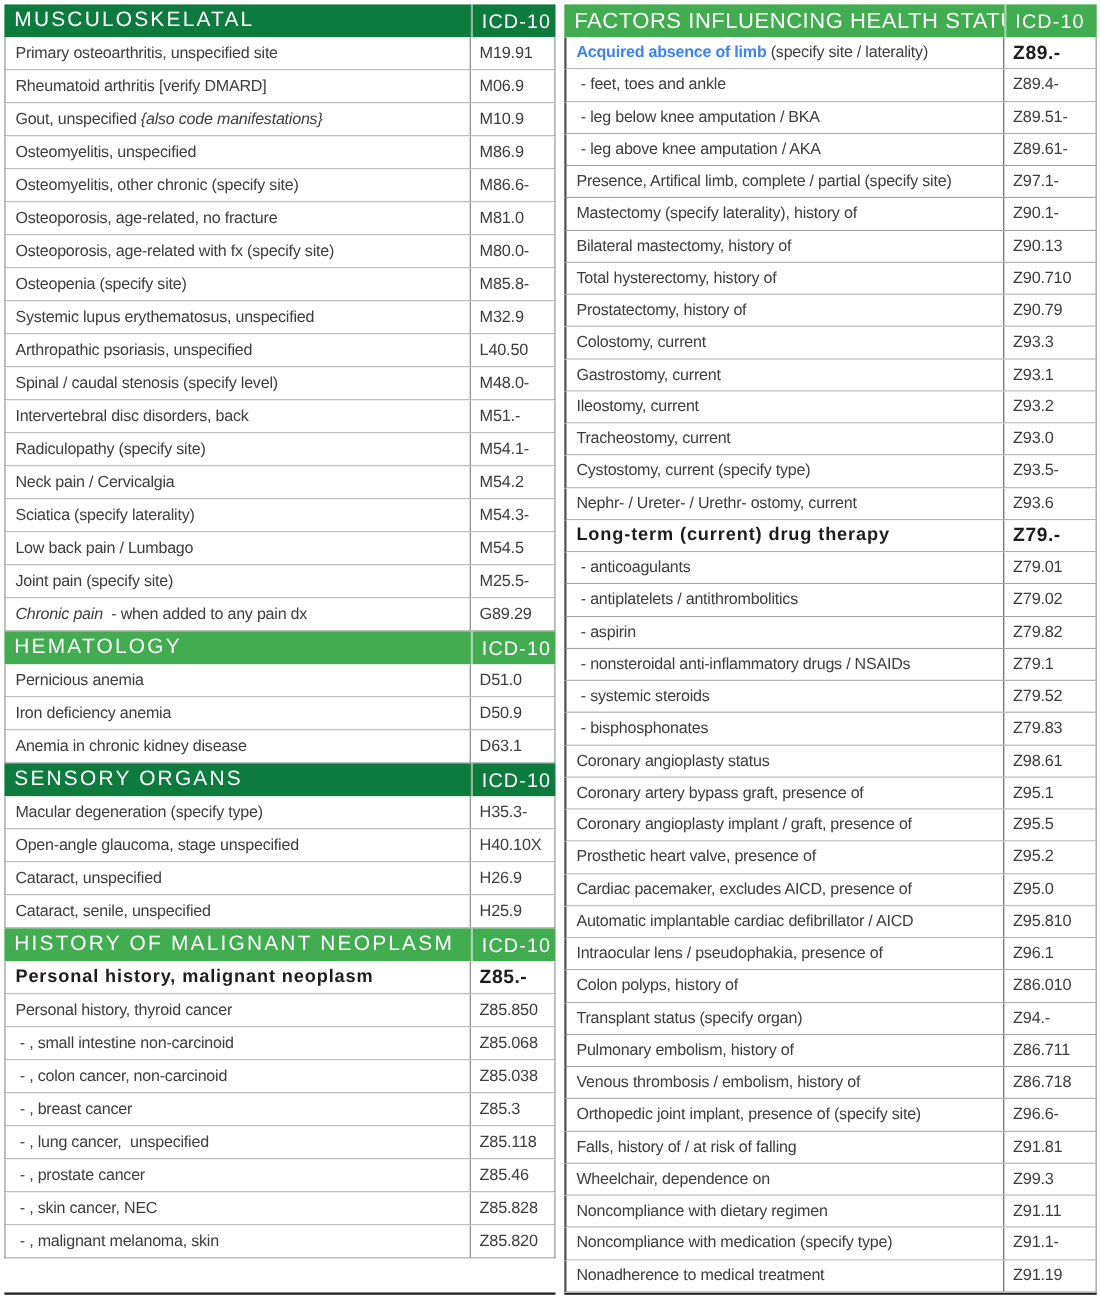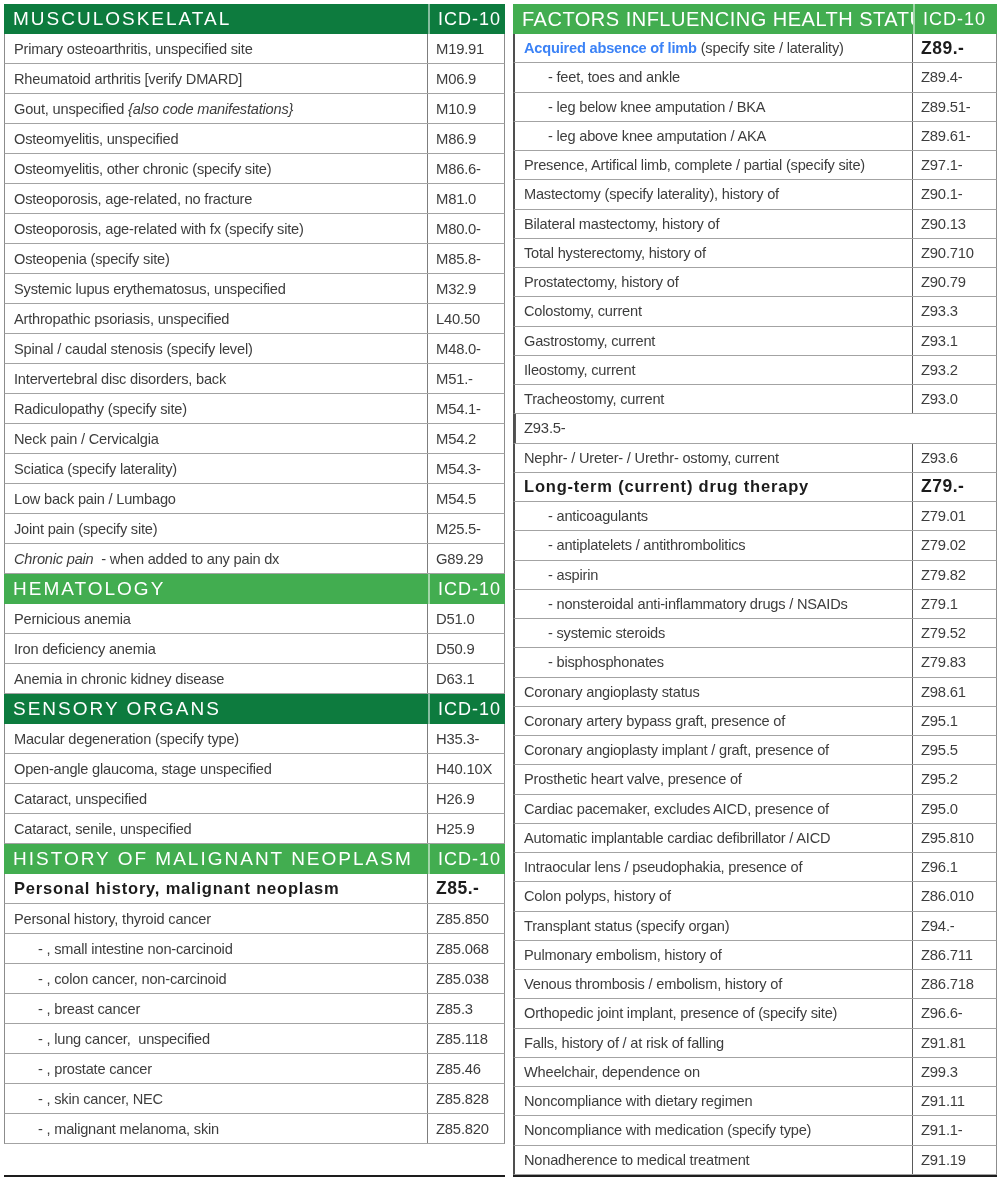--- a/index.html
+++ b/index.html
@@ -42,21 +42,21 @@
     font-size:14.6px; letter-spacing:-0.2px; color:#3d3d3d; white-space:pre;
   }
   .code {
     display:flex; align-items:center; padding-left:8px; box-sizing:border-box;
     font-size:14.8px; letter-spacing:-0.2px; color:#3d3d3d; white-space:nowrap;
   }
   .tbl-left  .code { width:77px; border-left:1px solid #7d7d7d; }
   .tbl-right .code { width:84px; border-left:1px solid #5a5a5a; }
 
   
-  .row.sub .lbl { padding-left:13px;margin-left:20px; }
+  .row.sub .lbl { padding-left:13px; }
   .row.cat .lbl {
     font-family:"Liberation Sans", sans-serif; font-weight:700;
     color:#1c1c1c; font-size:16.5px; letter-spacing:0.8px;
   }
   .row.cat .code { font-weight:700; color:#1c1c1c; font-size:17.5px; letter-spacing:0.5px; }
   .p-i { font-style:italic; }
   .p-b { font-weight:700; color:#3b82f6; }
   .p-n { }
 </style>
 </head>
@@ -268,20 +268,21 @@
       </div>
       <div class="row">
         <div class="lbl">Ileostomy, current</div>
         <div class="code">Z93.2</div>
       </div>
       <div class="row">
         <div class="lbl">Tracheostomy, current</div>
         <div class="code">Z93.0</div>
       </div>
       <div class="row">
+        <div class="lbl">Cystostomy, current (specify type)</div>
         <div class="code">Z93.5-</div>
       </div>
       <div class="row">
         <div class="lbl">Nephr- / Ureter- / Urethr- ostomy, current</div>
         <div class="code">Z93.6</div>
       </div>
       <div class="row cat">
         <div class="lbl">Long-term (current) drug therapy</div>
         <div class="code">Z79.-</div>
       </div>

